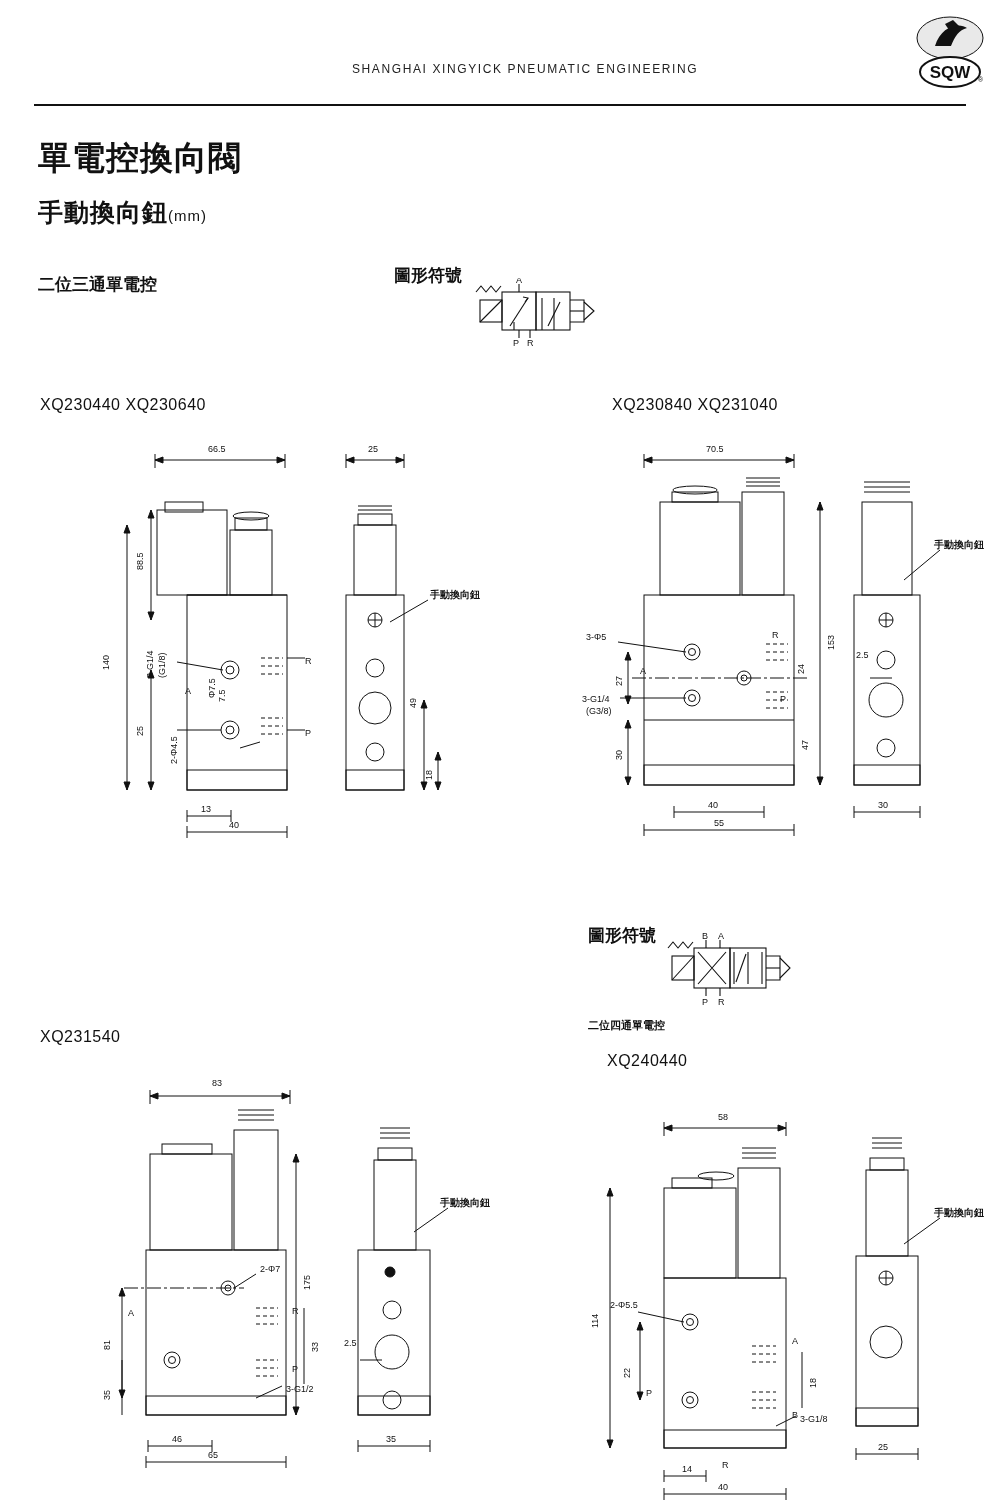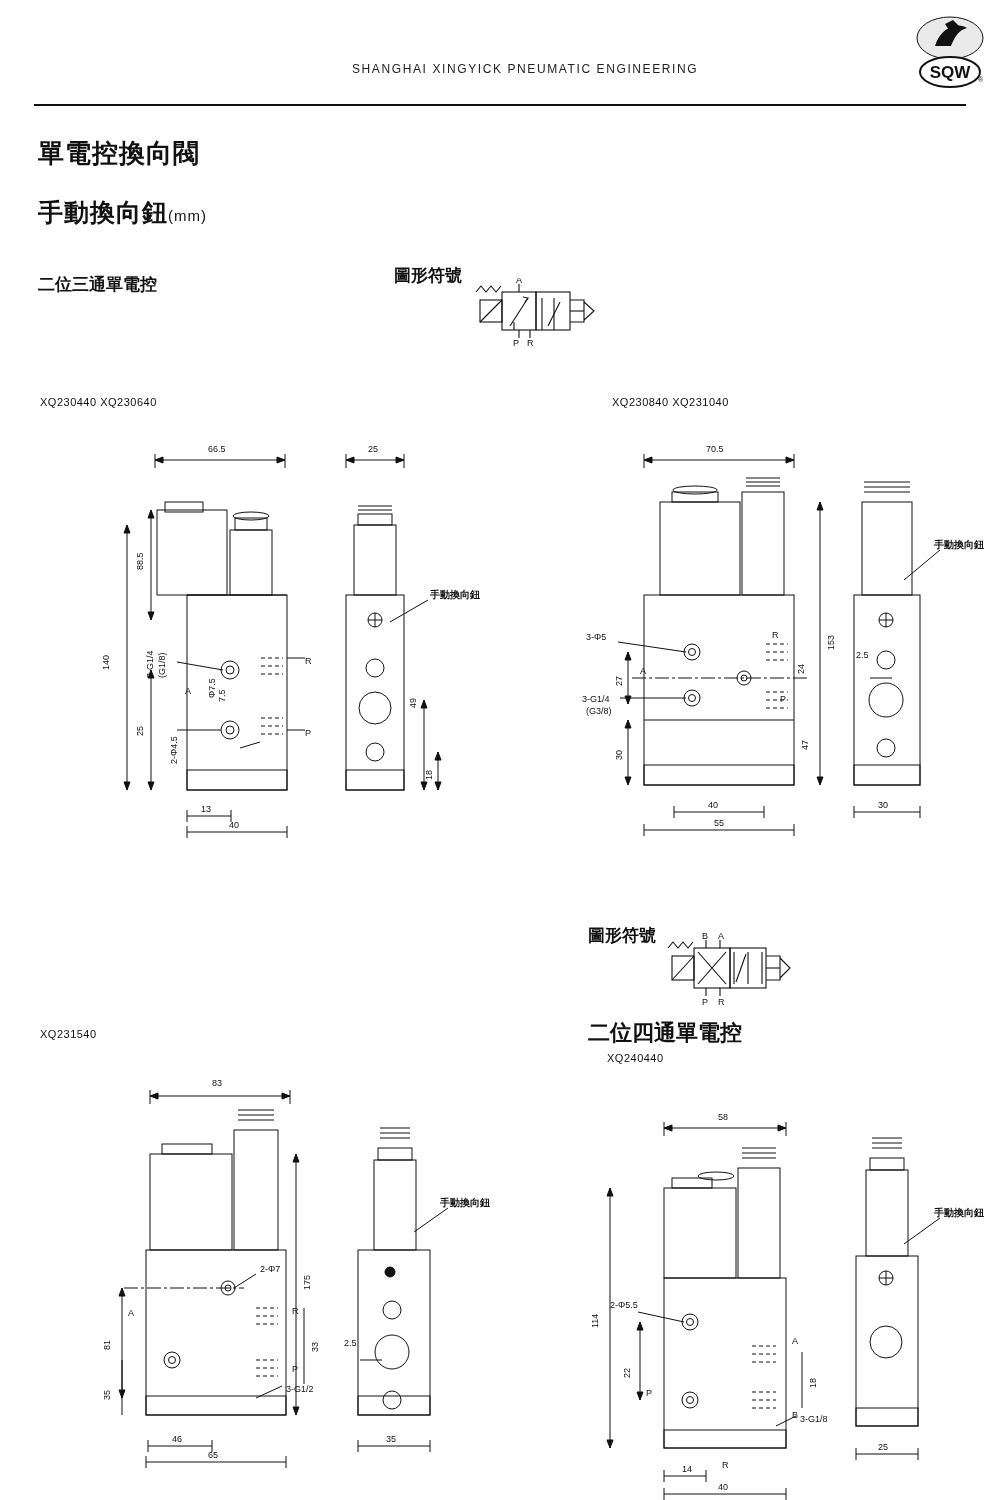--- a/index.html
+++ b/index.html
@@ -14,29 +14,29 @@
   .header{position:absolute;left:0;top:0;width:1000px;height:108px;}
   .logo{position:absolute;left:38px;top:20px;display:flex;align-items:center;}
   .logo-mark{display:inline-block;}
   .logo-text{font-size:54px;font-weight:bold;letter-spacing:-1px;color:#111;line-height:54px;font-family:"Liberation Sans",sans-serif;}
   .logo-reg{font-size:15px;vertical-align:bottom;margin-left:2px;}
   .company-line{position:absolute;left:352px;top:62px;font-size:12px;letter-spacing:1.6px;color:#222;}
   .sqw{position:absolute;left:915px;top:16px;width:70px;height:74px;}
   .hr-top{position:absolute;left:34px;top:104px;width:932px;height:2px;background:#111;}
 
   
-  .t-main{position:absolute;left:38px;top:136px;font-size:26px;font-weight:bold;letter-spacing:1px;}
+  .t-main{position:absolute;left:38px;top:136px;font-size:33px;font-weight:bold;letter-spacing:1px;}
   .t-sub{position:absolute;left:38px;top:196px;font-size:25px;font-weight:bold;letter-spacing:1px;}
   .t-sub .mm{font-size:15px;font-weight:normal;margin-top:10px;}
   .t-sec1{position:absolute;left:38px;top:264px;font-size:17px;font-weight:bold;margin-top:9px;}
   .t-sym1{position:absolute;left:394px;top:264px;font-size:17px;font-weight:bold;}
   .t-sym2{position:absolute;left:588px;top:924px;font-size:17px;font-weight:bold;}
-  .t-sec2{position:absolute;left:588px;top:1018px;font-size:22px;font-weight:bold;}
-
-  .pn{position:absolute;font-size:11px;letter-spacing:.5px;color:#111;}
+  .t-sec2{position:absolute;left:588px;top:1018px;font-size:11px;font-weight:bold;}
+
+  .pn{position:absolute;font-size:16px;letter-spacing:.5px;color:#111;}
   .pn1{left:40px;top:396px;}
   .pn2{left:612px;top:396px;}
   .pn3{left:40px;top:1028px;}
   .pn4{left:588px;top:1052px;margin-left:19px;}
 
   svg{display:block;}
   .dwg{position:absolute;}
   .lbl{font-size:9px;font-family:"Liberation Sans",sans-serif;}
   .lbl-cjk{font-size:10px;font-weight:bold;font-family:"Liberation Sans",sans-serif;}
 </style>

